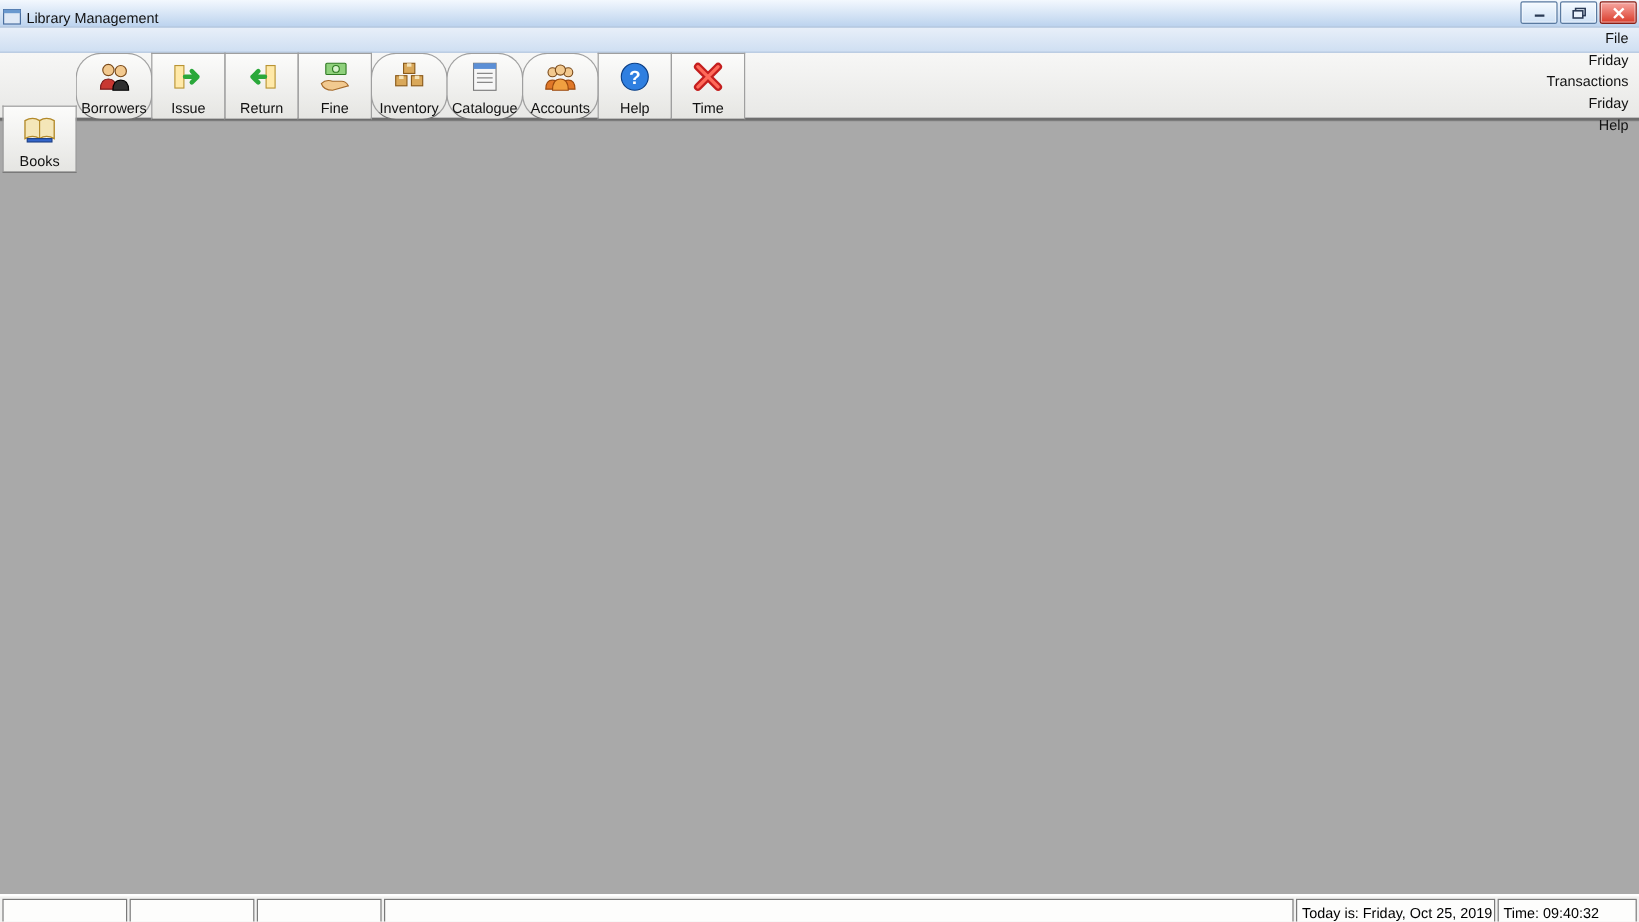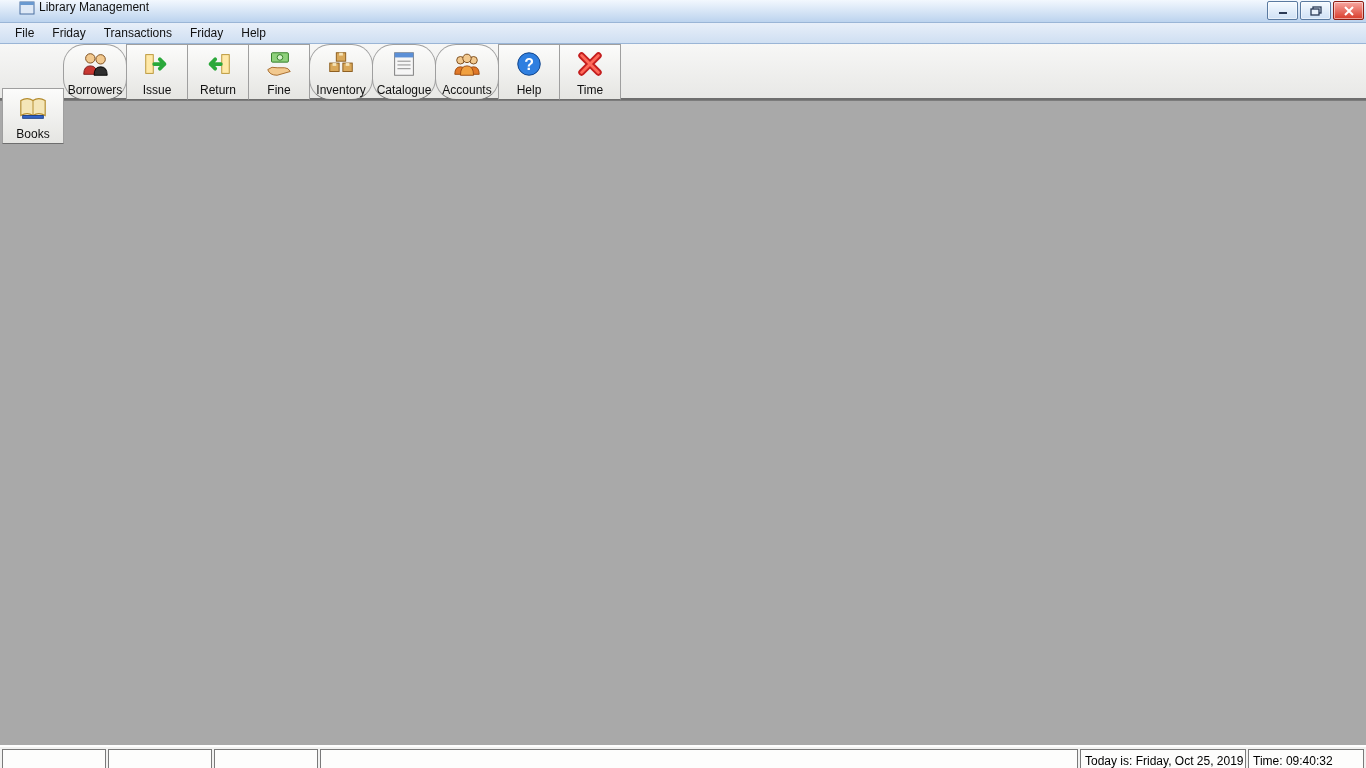--- a/index.html
+++ b/index.html
@@ -20,22 +20,22 @@
     font-size: 12px;
     background: #fff;
     overflow: hidden;
   }
   
   .titlebar {
     height: 22px;
     background: linear-gradient(#f3f8fe, var(--titlebar-grad-bot));
     border-bottom: 1px solid #9ab5d6;
     display: flex;
-    align-items: flex-start;
-    padding: 0 17px;
+    align-items: flex-end;
+    padding: 0 0;
     position: relative;
   }
   .titlebar .app-icon {
     width: 16px; height: 16px;
     margin: 0 4px 0 2px;
     display: inline-block;
   }
   .titlebar .title-text {
     font-size: 12px;
     color: #111;
@@ -58,22 +58,23 @@
     background: linear-gradient(#f7a8a2,#d93b2a);
     border-color: #8a1f14;
   }
   .wc-btn.close svg path { stroke:#fff; }
   
   .menubar {
     height: 20px;
     background: linear-gradient(var(--menubar-grad-top), var(--menubar-grad-bot));
     border-bottom: 1px solid #9ab5d6;
     display: flex;
-    align-items: center;
-    padding-left: 6px;
+    align-items: flex-end;
+    padding-left: 18px;
+    flex-direction: column;
   }
   .menu-item {
     padding: 2px 9px;
     font-size: 12px;
     color: #111;
     display: flex; align-items: center;
     cursor: default;
   }
   
   .toolbar {

